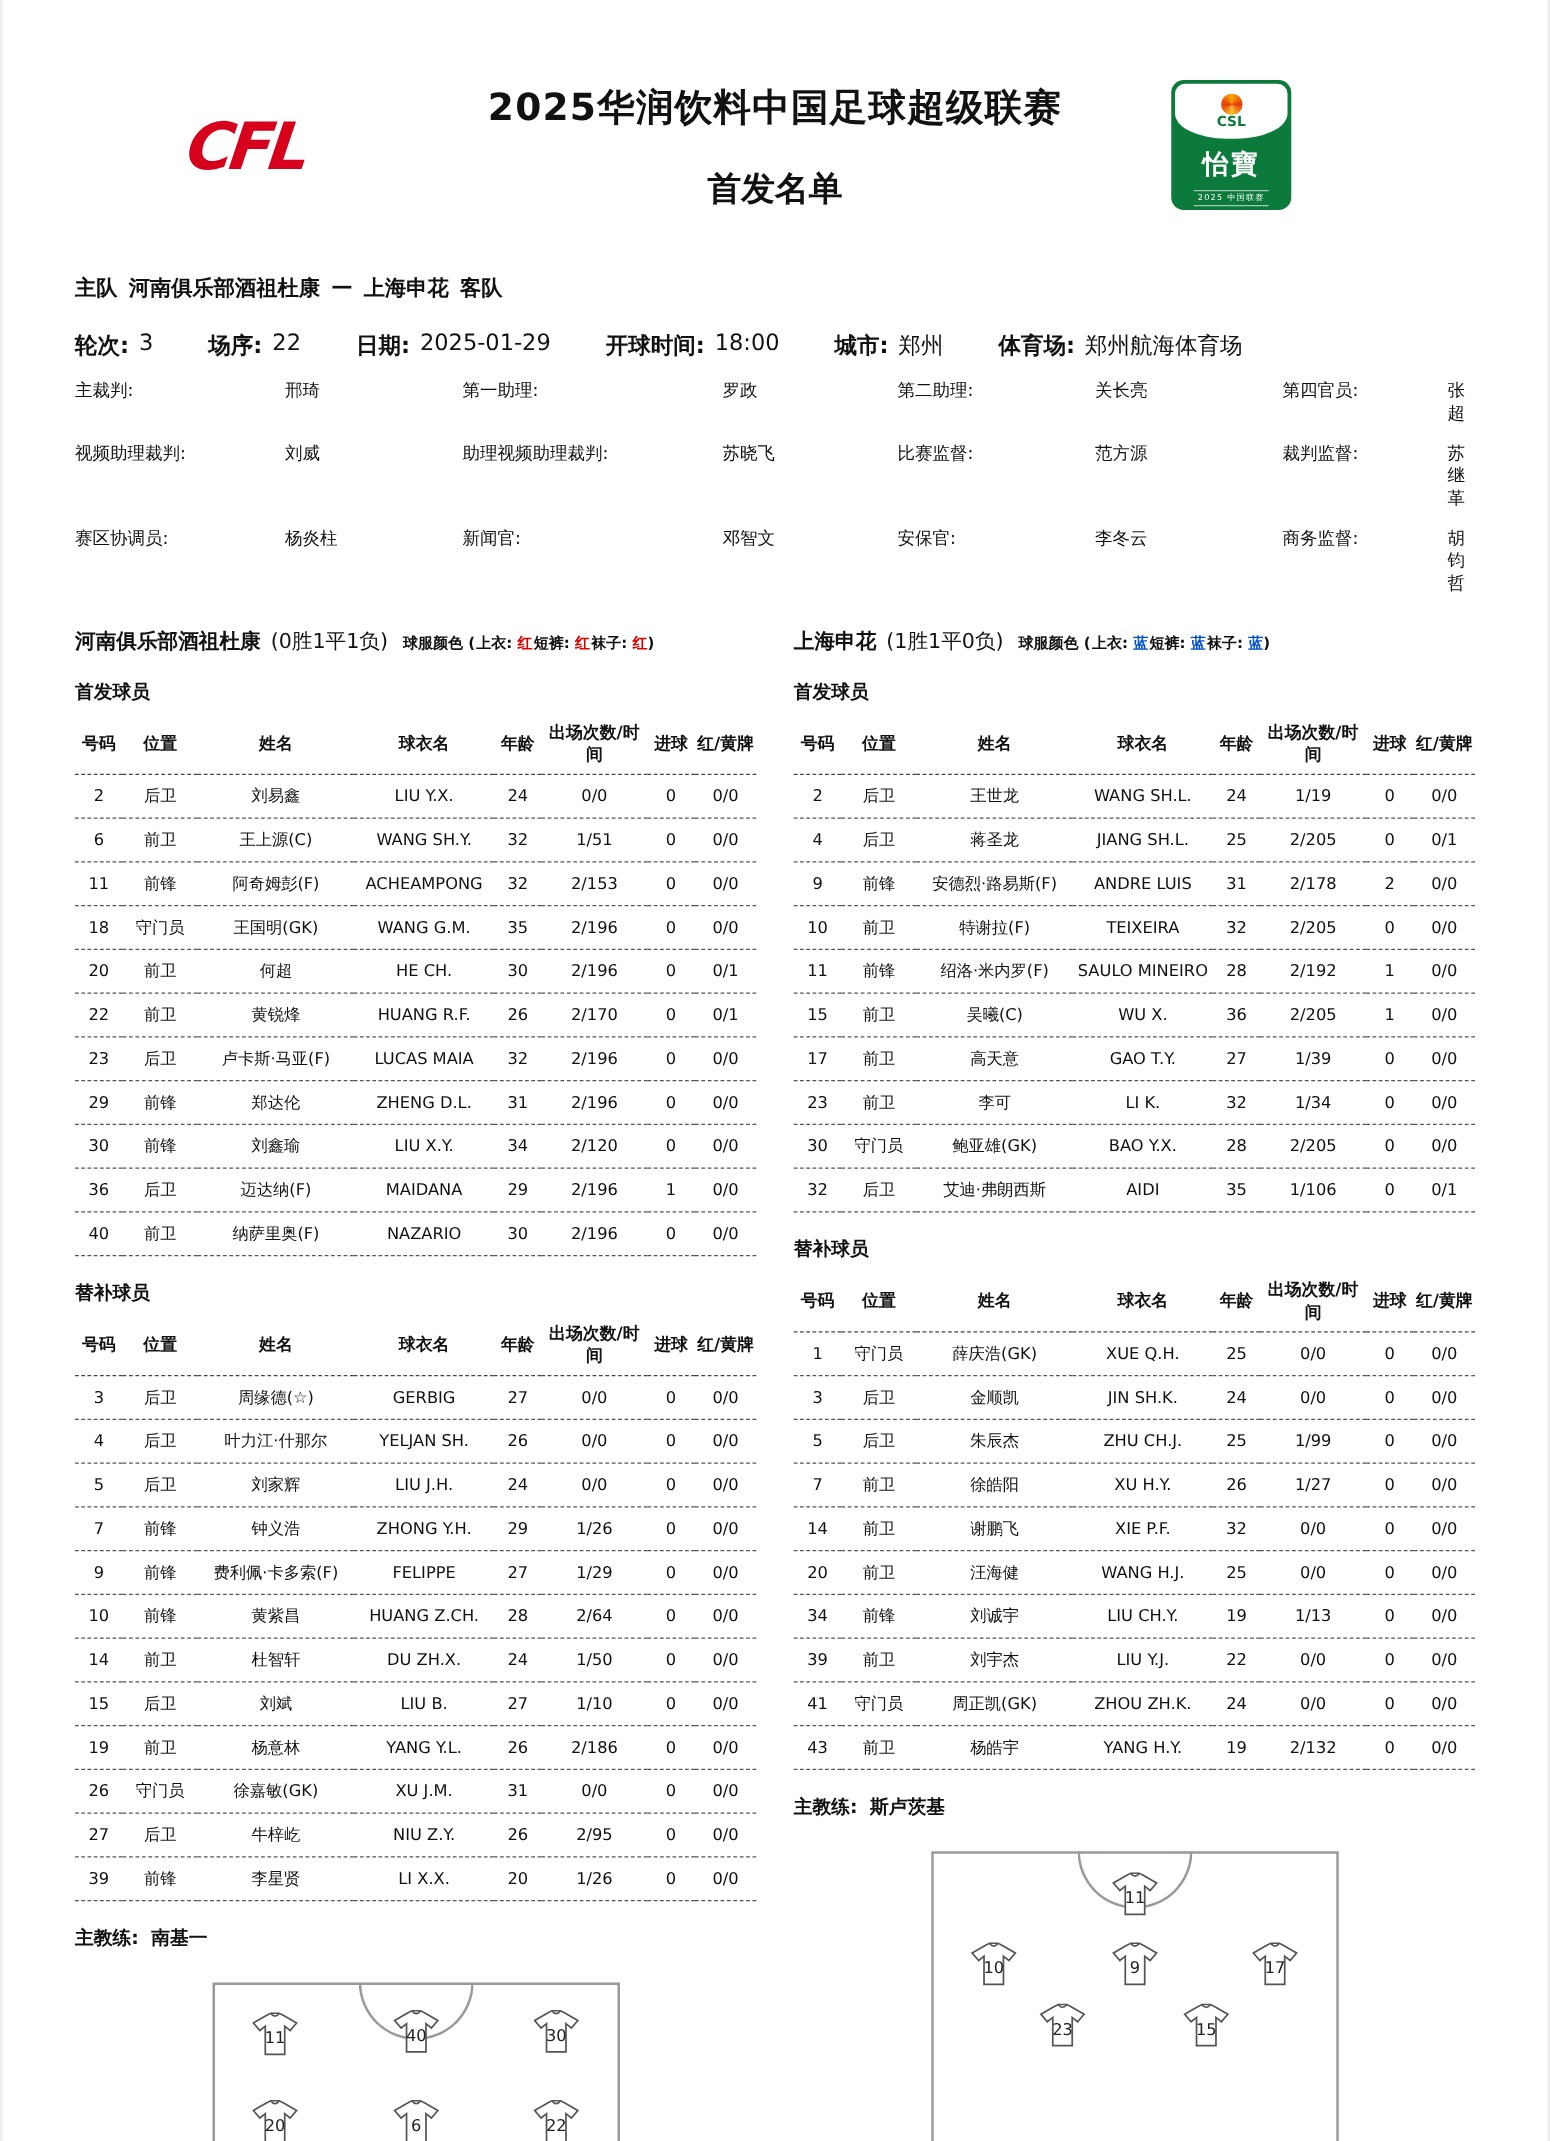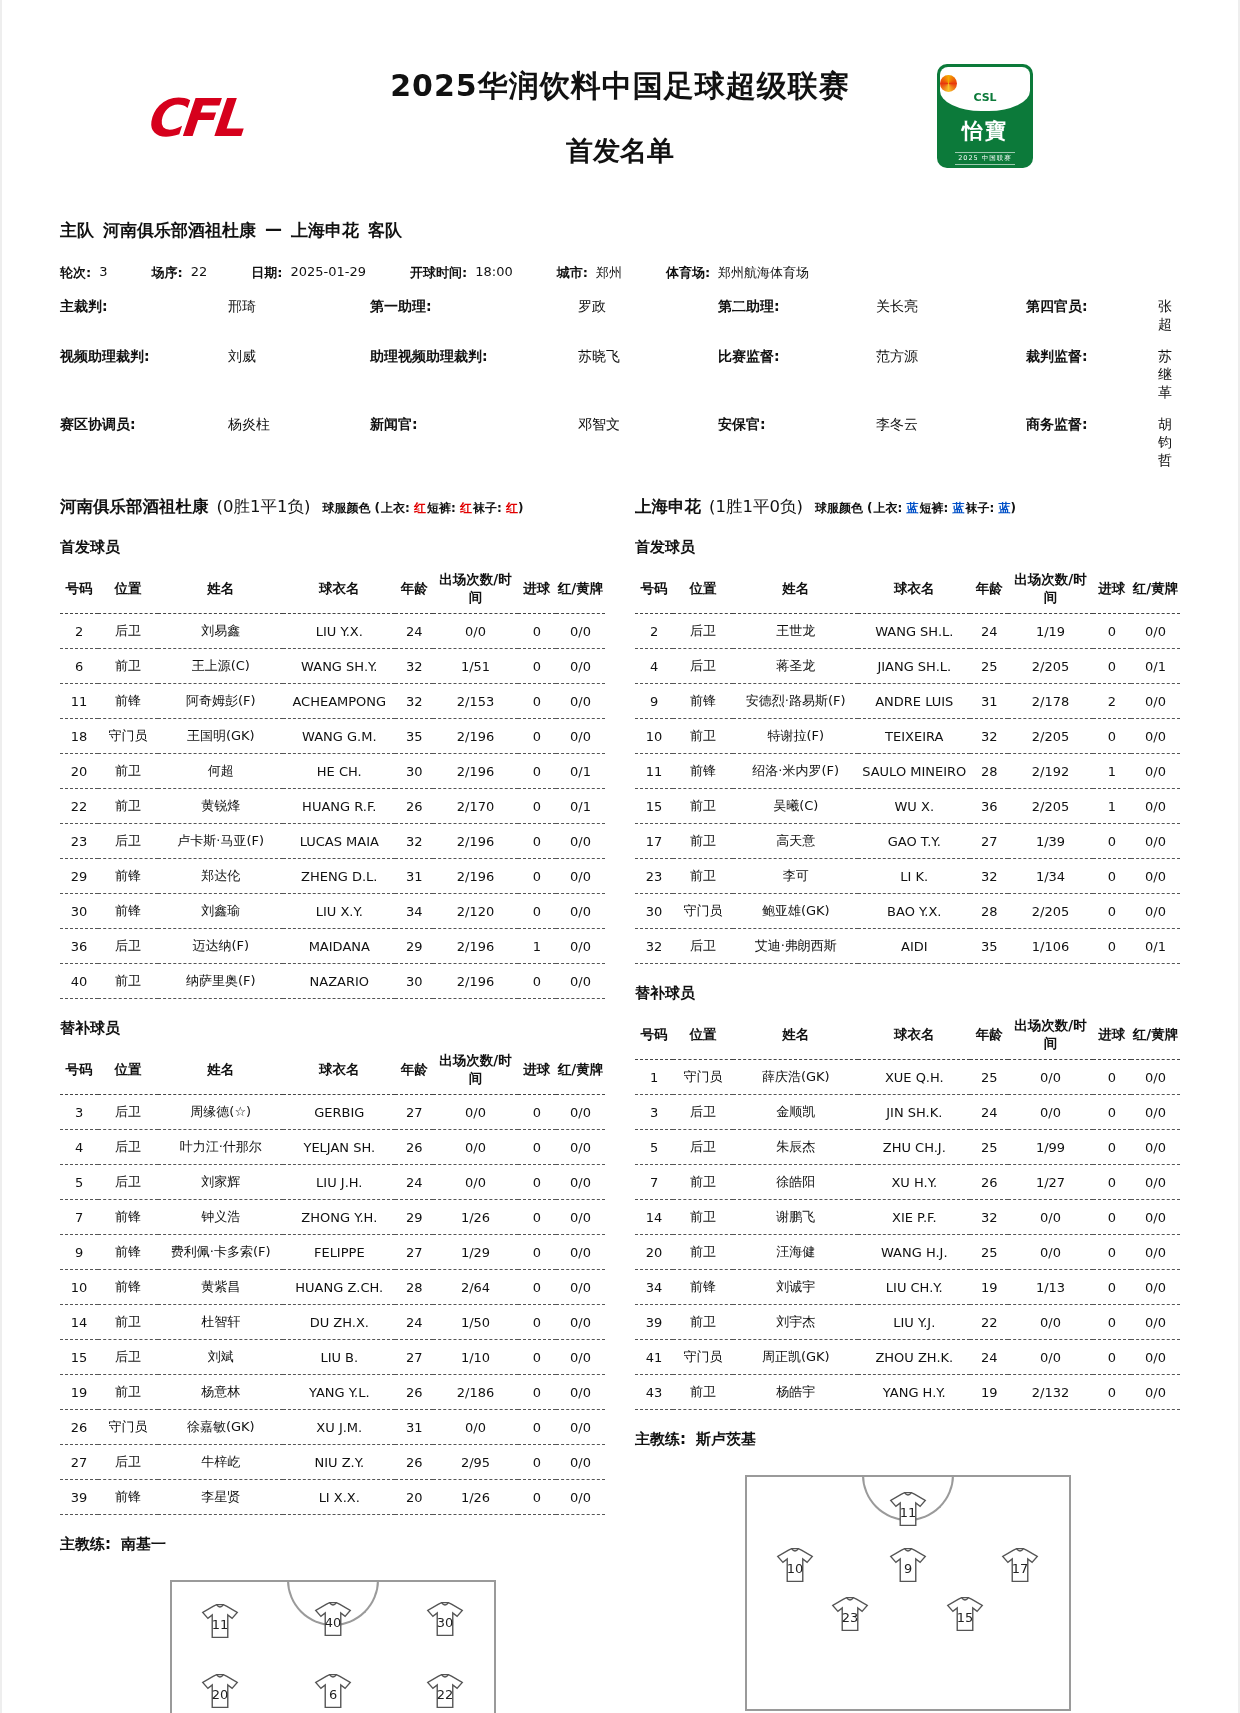--- a/index.html
+++ b/index.html
@@ -9,35 +9,35 @@
   .content{padding:0 58px;}
   
   .header{position:relative;padding-top:66px;text-align:center;}
   .title{font-size:30px;font-weight:bold;letter-spacing:1px;}
   .subtitle{font-size:27px;font-weight:bold;margin-top:26px;}
   .cfl{position:absolute;left:148px;top:92px;color:#d6001c;font-style:italic;font-weight:bold;
        font-size:52px;letter-spacing:-4px;transform:skewX(-8deg);line-height:1;}
   .csl-badge{position:absolute;right:205px;top:64px;width:96px;height:104px;background:#0c7a3a;
        border-radius:10px;display:flex;flex-direction:column;align-items:center;box-sizing:border-box;padding:3px;}
   .csl-top{background:#fff;width:90px;height:44px;border-radius:8px 8px 46% 46%;display:flex;
-       flex-direction:column;justify-content:center;}
+       flex-direction:column;align-items:center;justify-content:center;}
   .csl-sun{width:17px;height:17px;border-radius:50%;background:conic-gradient(#f5a800,#e8380d,#f7c32a,#e8380d,#f5a800);}
   .csl-word{color:#0c7a3a;font-size:11px;font-weight:bold;line-height:1;}
   .csl-brand{color:#fff;font-size:21px;font-weight:bold;margin-top:6px;letter-spacing:2px;}
   .csl-year{color:#fff;font-size:6.5px;margin-top:7px;letter-spacing:1px;border-top:1px solid rgba(255,255,255,.6);
        border-bottom:1px solid rgba(255,255,255,.6);padding:1px 3px;}
   
   .match-line{margin-top:50px;font-size:17px;font-weight:bold;display:flex;gap:9px;}
-  .info-row{margin-top:22px;display:flex;gap:0;font-size:13px;}
+  .info-row{margin-top:22px;display:flex;gap:0;font-size:18px;}
   .info-item{display:flex;gap:8px;margin-right:44px;white-space:nowrap;}
   .info-item .lbl{font-weight:bold;}
   .officials{margin-top:16px;}
   .officials-row{display:grid;grid-template-columns:168px 142px 208px 140px 158px 150px 132px auto;
        font-size:14px;margin-top:14px;align-items:baseline;}
-  .officials-row .lbl{font-weight:bold;}
+  .officials-row .lbl{font-weight:normal;}
   
   .teams-grid{display:grid;grid-template-columns:1fr 1fr;column-gap:30px;margin-top:26px;}
   .team-head{display:flex;align-items:baseline;flex-wrap:wrap;gap:8px;}
   .team-name{font-size:16.5px;font-weight:bold;}
   .team-record{font-size:16.5px;font-weight:normal;}
   .kit{font-size:12px;font-weight:bold;margin-left:4px;white-space:nowrap;}
   .kit .kv{margin-left:1px;}
   .section-label{font-size:15px;font-weight:bold;margin:20px 0 8px 0;}
   table.lineup{width:100%;border-collapse:collapse;table-layout:fixed;}
   table.lineup th{font-size:13.5px;font-weight:bold;padding:6px 1px;border-bottom:1.5px dashed #444;text-align:center;}

